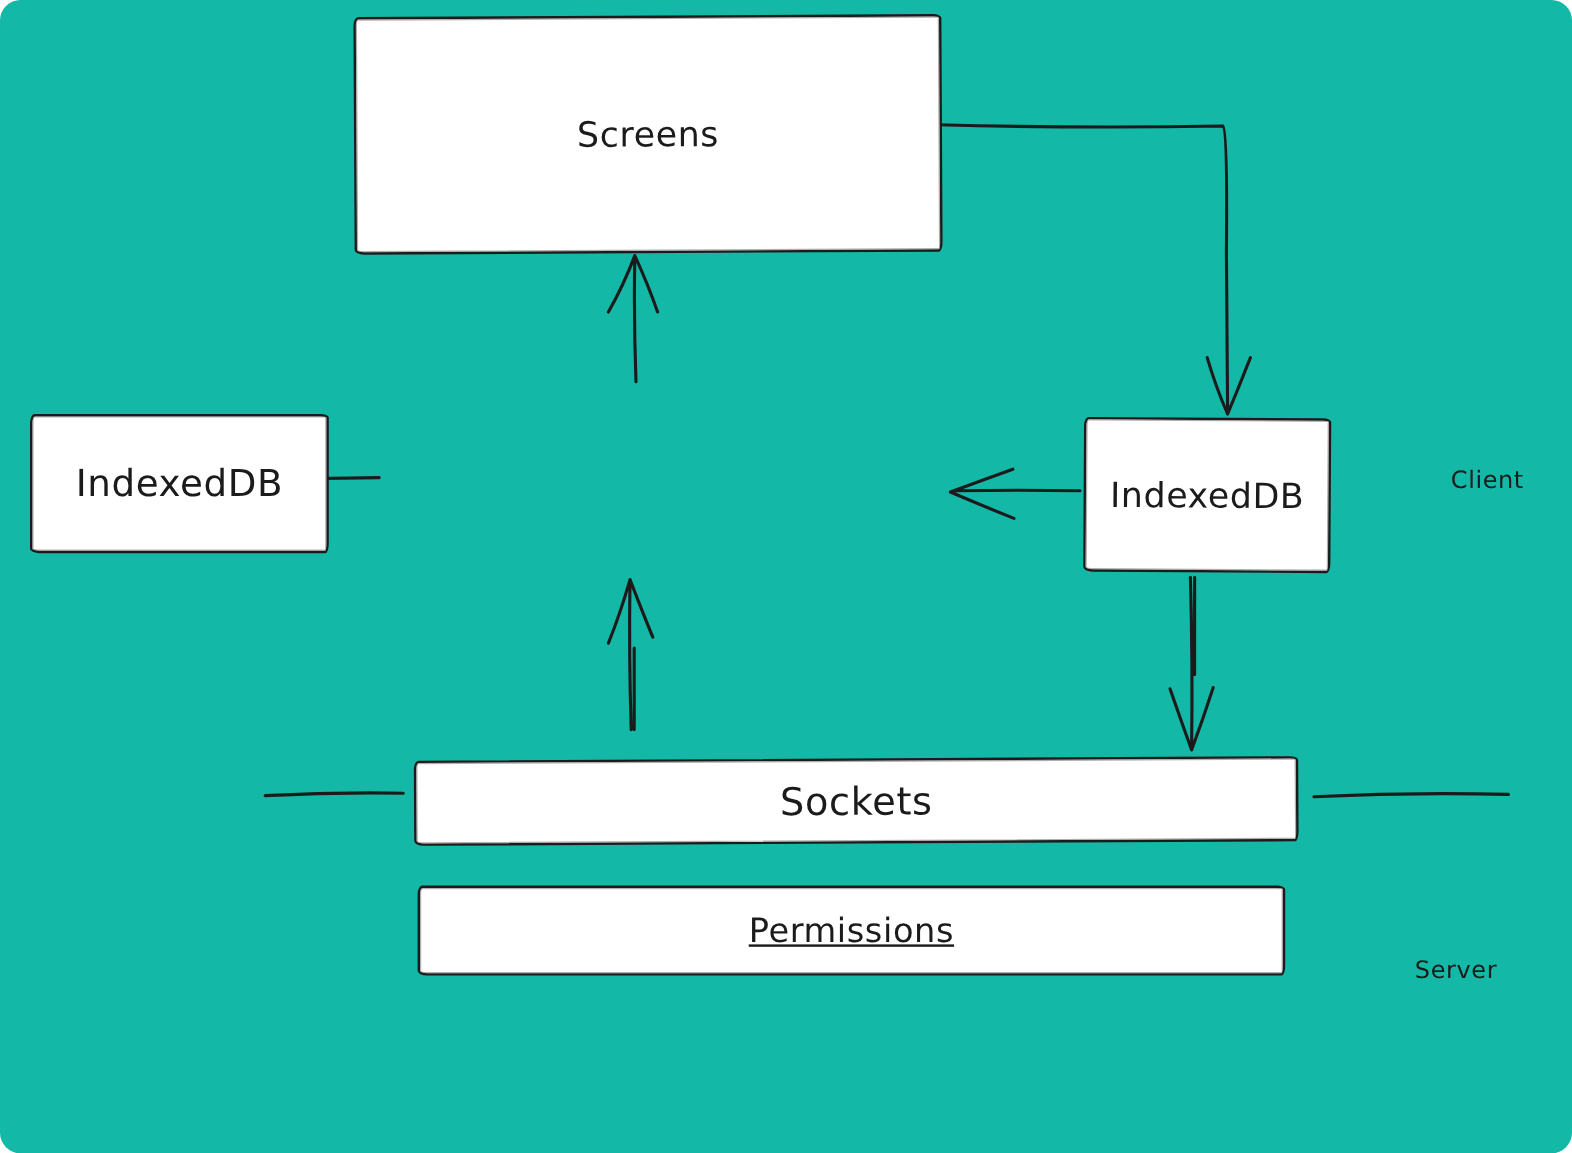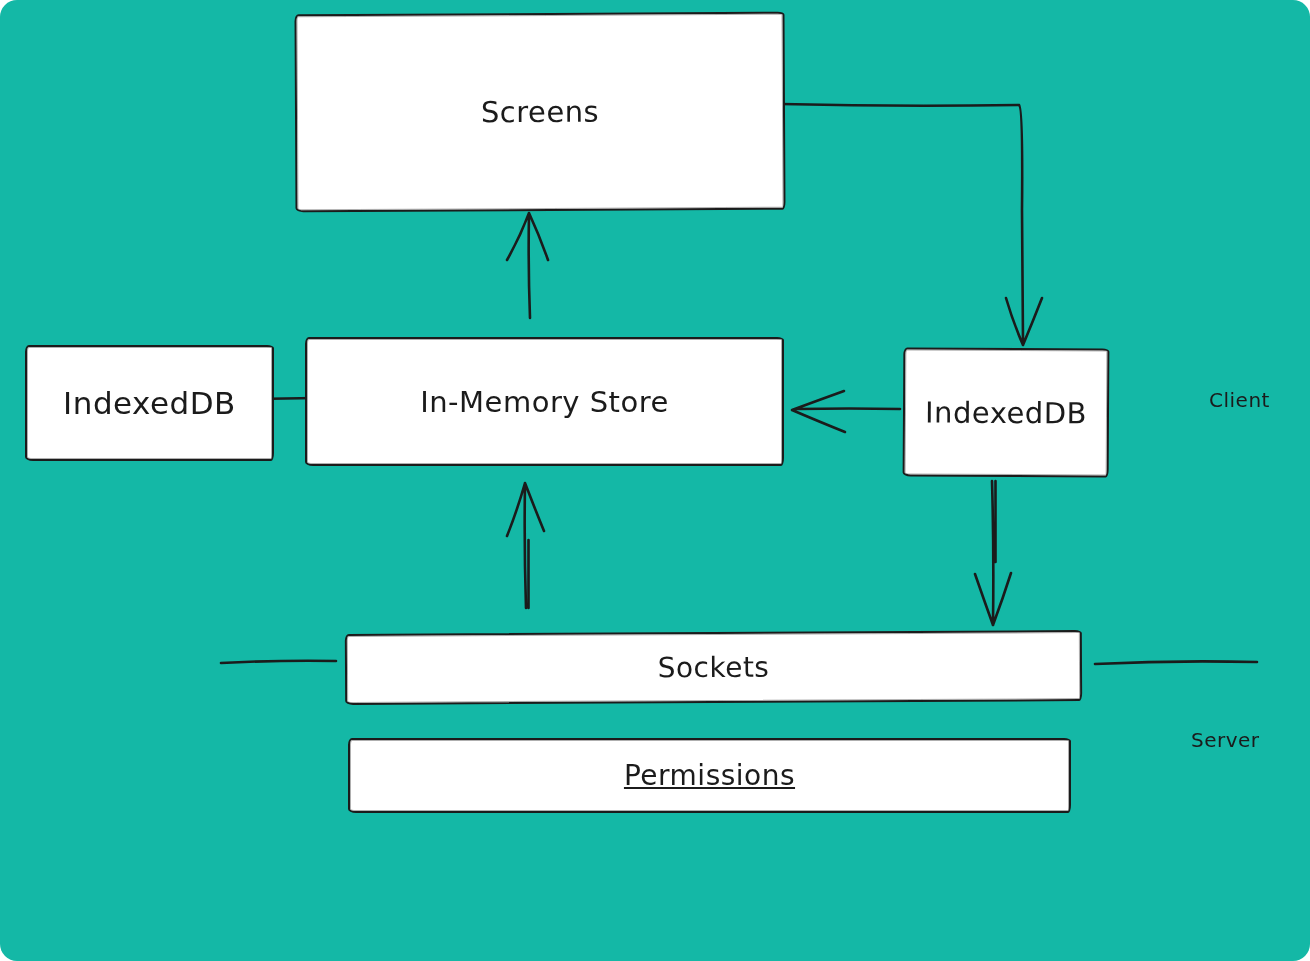--- a/index.html
+++ b/index.html
@@ -91,34 +91,31 @@
   </svg>
 
   <div class="node r-neg" style="left:295px; top:13px; width:486px; height:194px;">
     <span class="node-label">Screens</span>
   </div>
 
   <div class="node" style="left:13px; top:345px; width:245px; height:112px; font-size:31px;margin-left:12px;">
     <span class="node-label" style="font-size:31px;">IndexedDB</span>
   </div>
 
-  <div class="node" style="left:305px; top:337px; width:475px; height:125px;">
-    <span class="node-label">In-Memory Store</span>
-  </div>
 
   <div class="node r-pos" style="left:903px; top:348px; width:202px; height:125px;">
     <span class="node-label">IndexedDB</span>
   </div>
 
   <div class="zone-label" style="left:1209px; top:388px;">Client</div>
 
   <div class="node r-neg" style="left:345px; top:632px; width:733px; height:67px;">
-    <span class="node-label" style="font-size:28px;">Sockets</span>
+    <span class="node-label" style="font-size:32px;">Sockets</span>
   </div>
 
   <div class="node" style="left:348px; top:738px; width:719px; height:71px;text-decoration:underline;">
     <span class="node-label" style="font-size:28px;">Permissions</span>
   </div>
 
 
-  <div class="zone-label" style="left:1179px; top:728px;margin-left:12px;">Server</div>
+  <div class="zone-label" style="left:1179px; top:796px;">Server</div>
 
 </div>
 
 </body></html>

